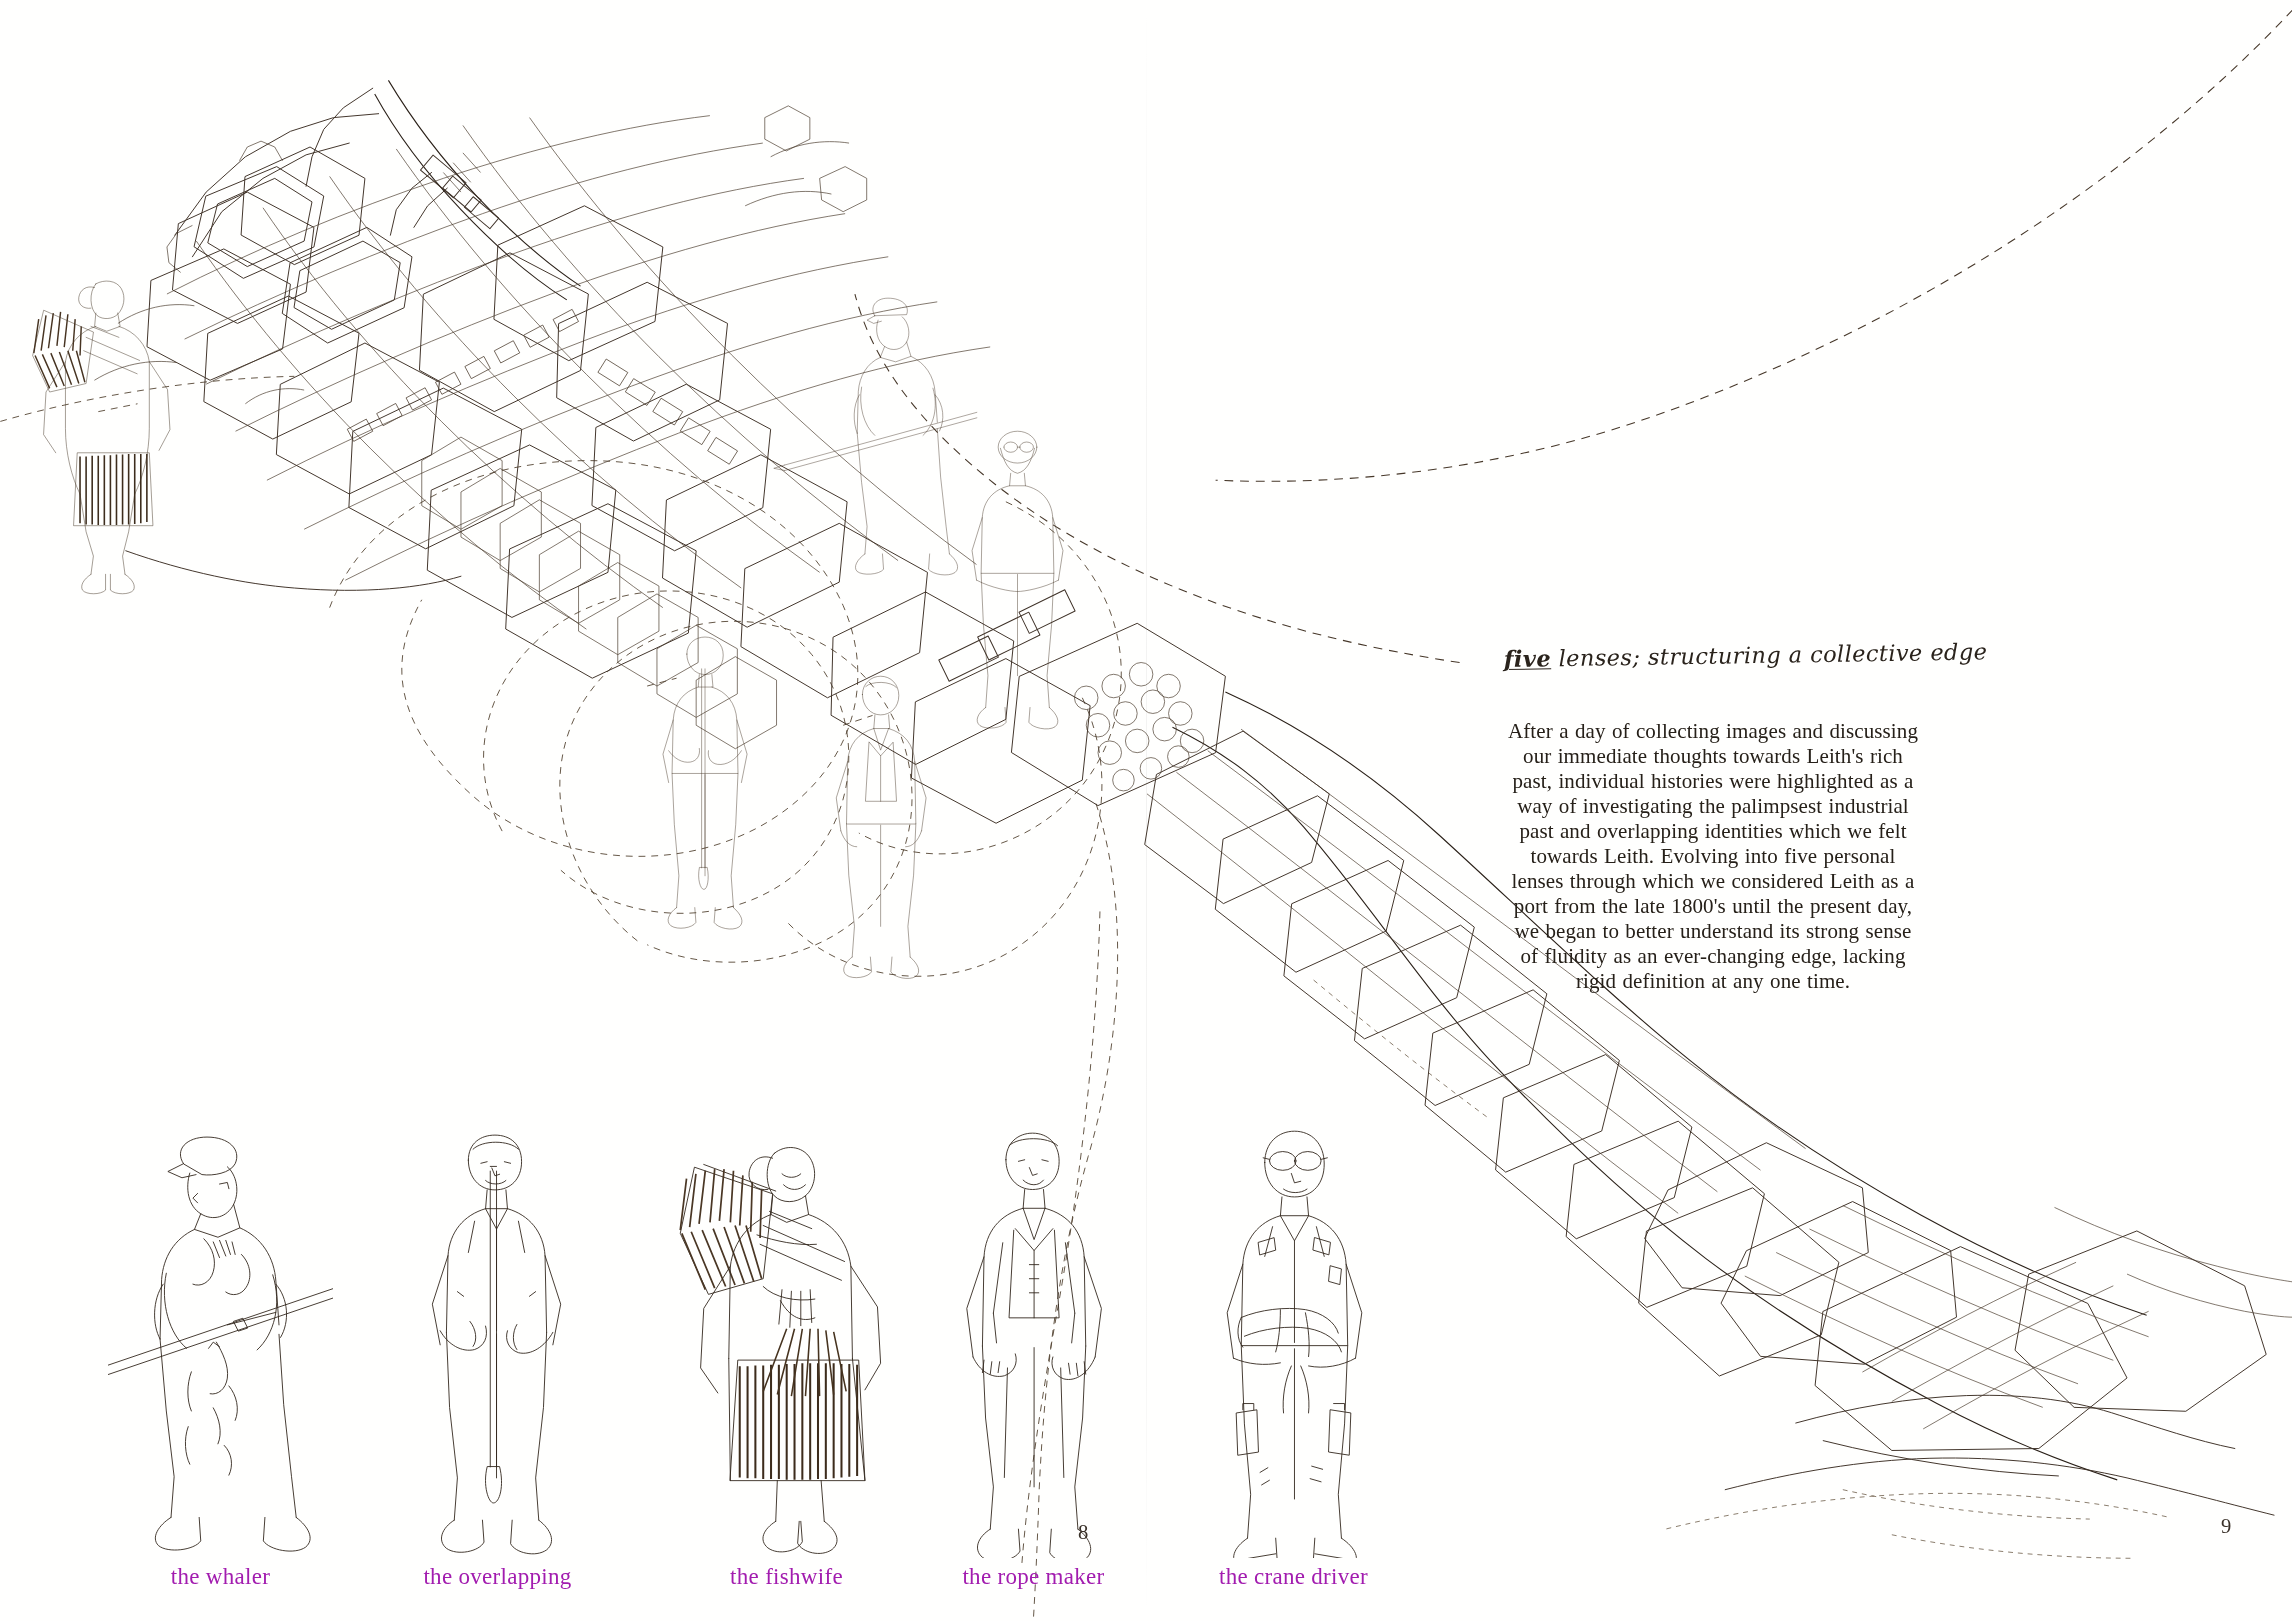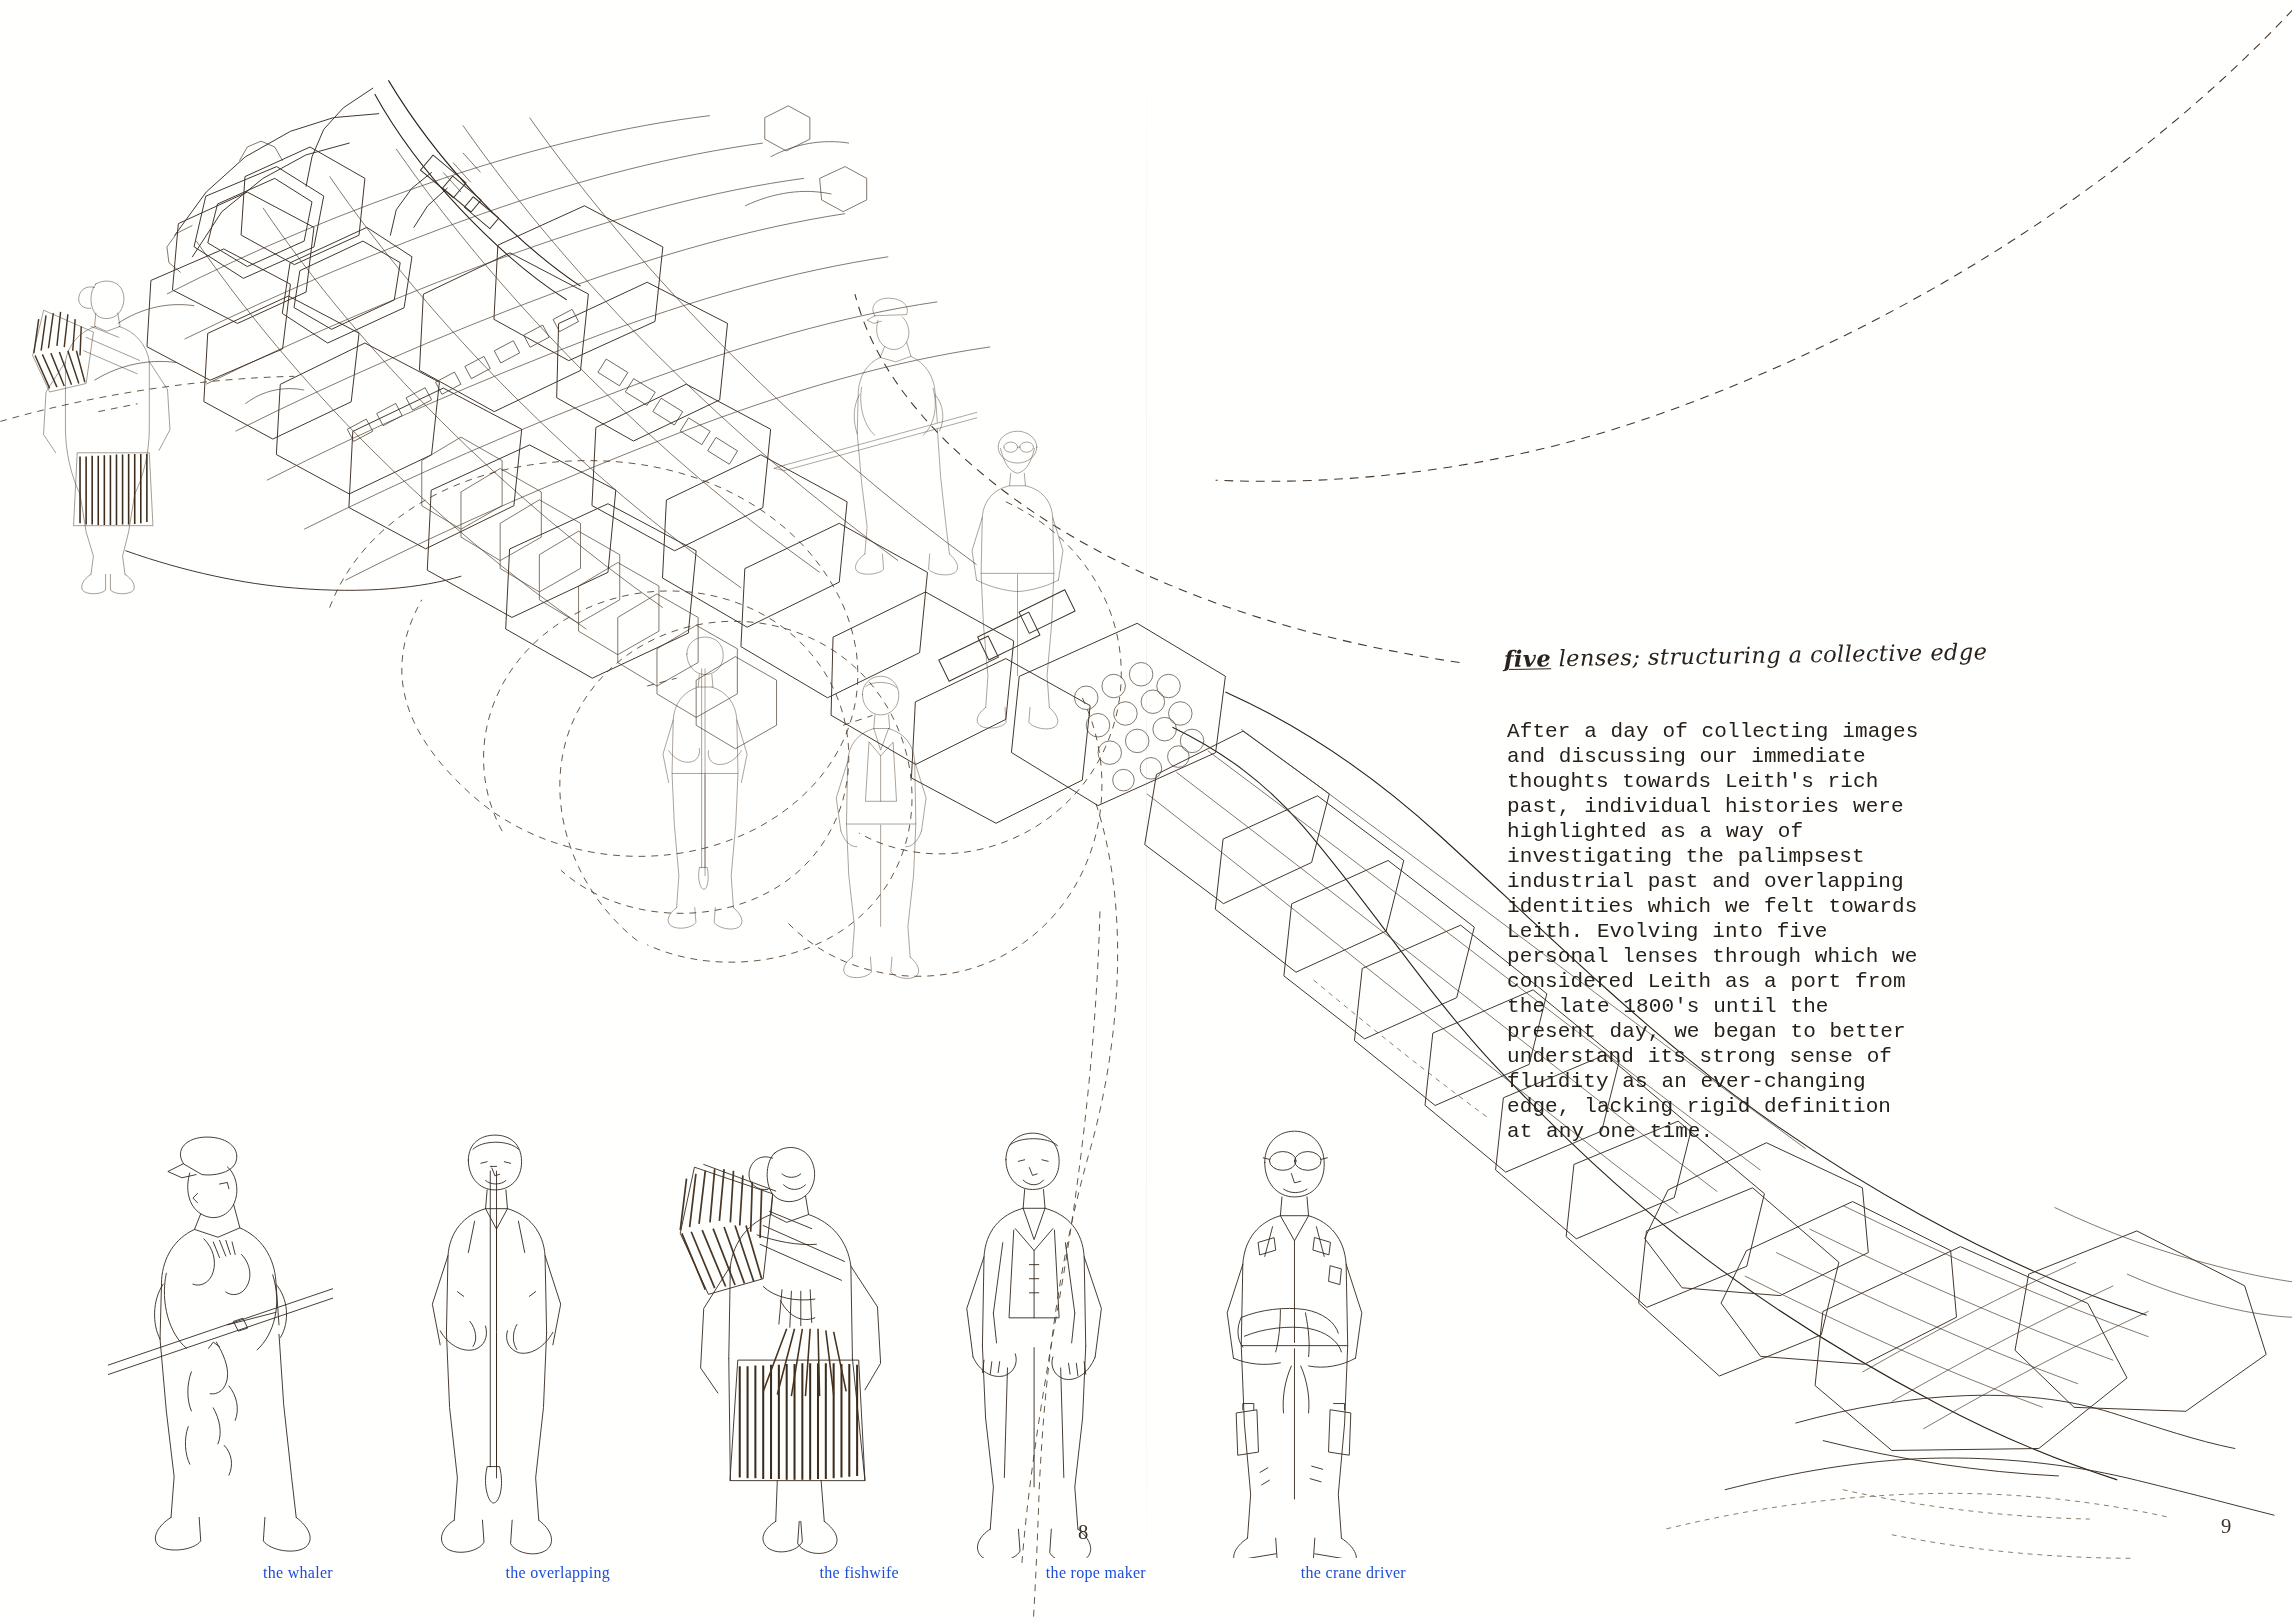--- a/index.html
+++ b/index.html
@@ -19,24 +19,24 @@
 
   
   .map-layer{position:absolute;left:0;top:0;width:2293px;height:1621px;}
   .map-layer svg{display:block;width:2293px;height:1621px;}
 
   
   .textblock{
     position:absolute;left:1507px;top:698px;width:412px;
   }
   .lede{
-    font-family:Liberation Mono, monospace;
+    font-family:Liberation Serif, serif;
     font-size:21px;line-height:25px;
     color:#262019;letter-spacing:0.1px;
-    text-align:left;
+    text-align:center;
     word-spacing:1px;
   }
   .heading-wrap{
     position:absolute;left:1504px;top:646px;width:461px;height:33px;
   }
   .heading{
     font-family:"DejaVu Serif", serif;
     font-style:italic;
     font-size:22.5px;
     letter-spacing:0.4px;
@@ -48,23 +48,23 @@
   }
   .heading .ul{ text-decoration: underline; text-decoration-thickness:1px; text-underline-offset:2px;font-weight:bold;}
 
   
   .figure-row{position:absolute;left:0;top:1127px;width:1451px;height:494px;}
   .figure{position:absolute;top:0;width:225px;height:494px;}
   .figure .art{position:absolute;left:0;top:0;width:225px;height:431px;}
   .figure .art svg{display:block;width:225px;height:431px;}
   .caption{
     position:absolute;left:0;top:437px;width:225px;
-    text-align:right;
+    text-align:center;
     font-family:"Liberation Serif", serif;
-    font-size:16px;letter-spacing:0.3px;color:#1d4ed8;
+    font-size:23px;letter-spacing:0.3px;color:#a21caf;
   }
 
   .fig-whaler     {left:108px;}
   .fig-glass      {left:385px;}
   .fig-fishwife   {left:674px;}
   .fig-rope       {left:921px;}
   .fig-crane      {left:1181px;}
 
   
   .folio{

